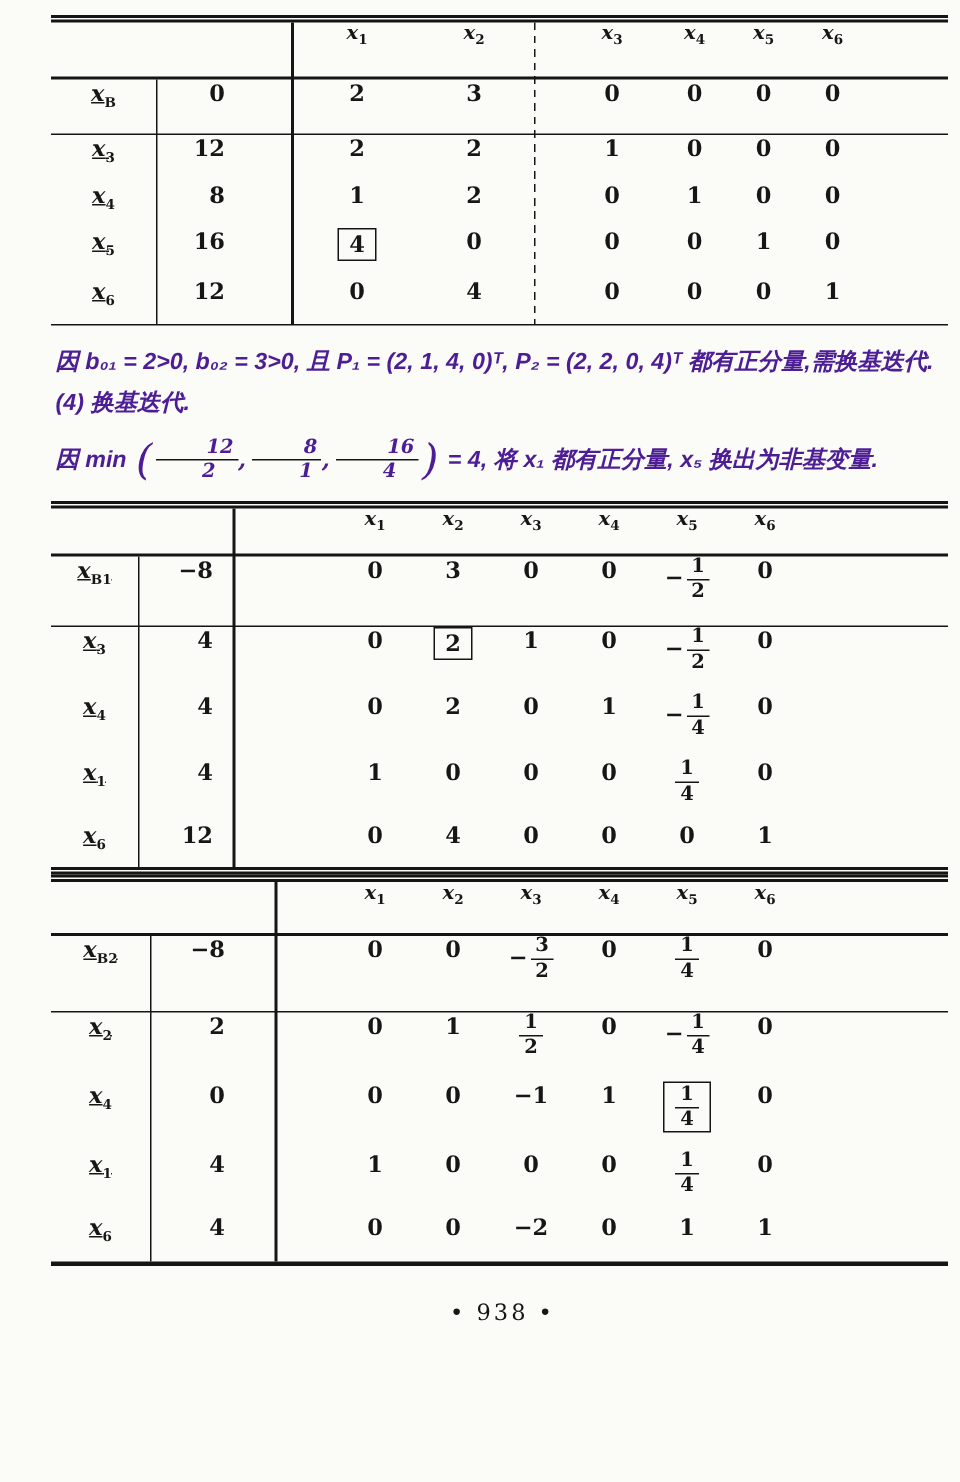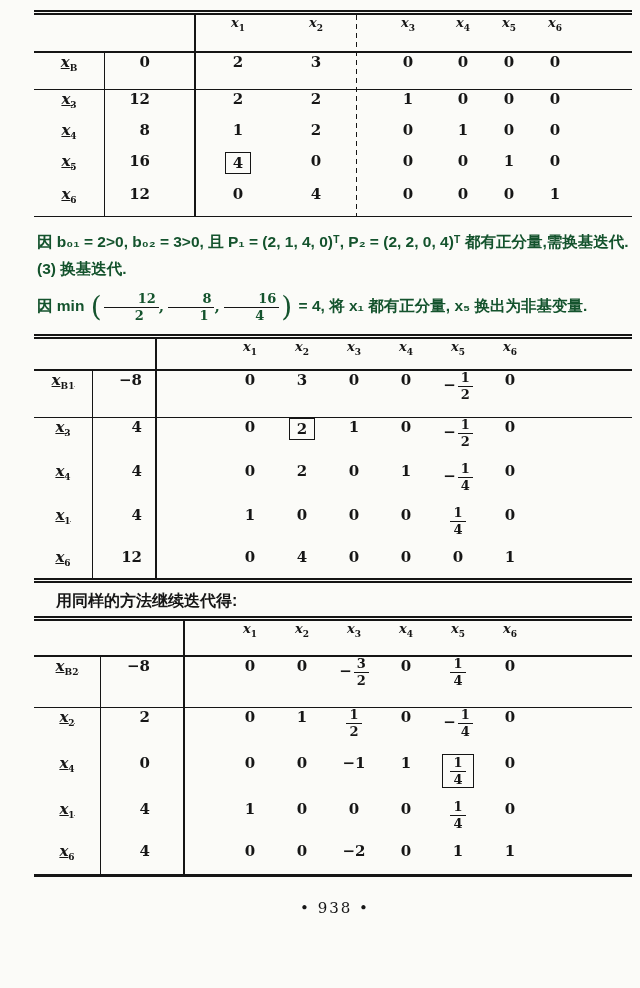--- a/index.html
+++ b/index.html
@@ -40,21 +40,21 @@
   
   i{font-style:italic;}
   sub{font-size:9px;line-height:1;}
   .vfrac{display:inline-flex;flex-direction:column;vertical-align:middle;line-height:1.05;font-size:13px;}
   .vfrac .num{border-bottom:1.3px solid #151515;padding:0 3px 1px;}
   .vfrac .den{padding-top:1px;}
   .neg{margin-right:2px;}
   .pbox{display:inline-block;border:1.6px solid #151515;padding:1px 7px;}
   
   .text-block{padding:0 6px;font-family:"Liberation Sans","DejaVu Sans",sans-serif;
-      font-size:15.5px;font-weight:600;color:#14532d;}
+      font-size:15.5px;font-weight:600;color:#4c1d95;font-style:italic;}
   .para{margin:0;line-height:25px;}
   .indent{text-indent:2em;}
   .p1{margin-top:12px;}
   .p2{margin-top:2px;}
   .p3{margin-top:4px;line-height:42px;white-space:nowrap;}
   .p4{margin-top:2px;margin-bottom:8px;}
   .bigp{font-size:28px;font-weight:400;vertical-align:middle;padding:0 2px;font-family:"DejaVu Serif",serif;}
   .p3 .vfrac{font-size:13px;font-family:"DejaVu Serif",serif;font-weight:700;}
   .p3sym{font-family:"DejaVu Serif",serif;}
   .midtext{margin:8px 0 4px 56px;font-family:"Liberation Sans","DejaVu Sans",sans-serif;
@@ -127,21 +127,21 @@
       <span class="cc c2">4</span>
       <span class="cc c3">0</span>
       <span class="cc c4">0</span>
       <span class="cc c5">0</span>
       <span class="cc c6">1</span>
     </div>
   </div>
 
   <div class="text-block">
     <p class="para indent p1">因 b₀₁ = 2&gt;0, b₀₂ = 3&gt;0, 且 P₁ = (2, 1, 4, 0)ᵀ, P₂ = (2, 2, 0, 4)ᵀ 都有正分量,需换基迭代.</p>
-    <p class="para indent p2">(3) 换基迭代.</p>
+    <p class="para indent p2">(4) 换基迭代.</p>
     <p class="para indent p3">
       <span>因 min</span>
       <span class="bigp">(</span><span class="p3sym"><span class="vfrac">
             <span class="num">12</span>
             <span class="den">2</span>
           </span></span><span class="p3sym">,</span>
       <span class="p3sym"><span class="vfrac">
             <span class="num">8</span>
             <span class="den">1</span>
           </span></span><span class="p3sym">,</span>
@@ -223,21 +223,20 @@
       <span class="cr">12</span>
       <span class="cc c1">0</span>
       <span class="cc c2">4</span>
       <span class="cc c3">0</span>
       <span class="cc c4">0</span>
       <span class="cc c5">0</span>
       <span class="cc c6">1</span>
     </div>
   </div>
 
-  <div class="midtext">用同样的方法继续迭代得:</div>
 
   <div class="tbl t3">
     <div class="vline v-short"></div>
     <div class="vline v-long"></div>
     <div class="row hdr">
       <span class="cl"></span>
       <span class="cr"></span>
       <span class="cc c1"><i>x</i><sub>1</sub></span>
       <span class="cc c2"><i>x</i><sub>2</sub></span>
       <span class="cc c3"><i>x</i><sub>3</sub></span>

